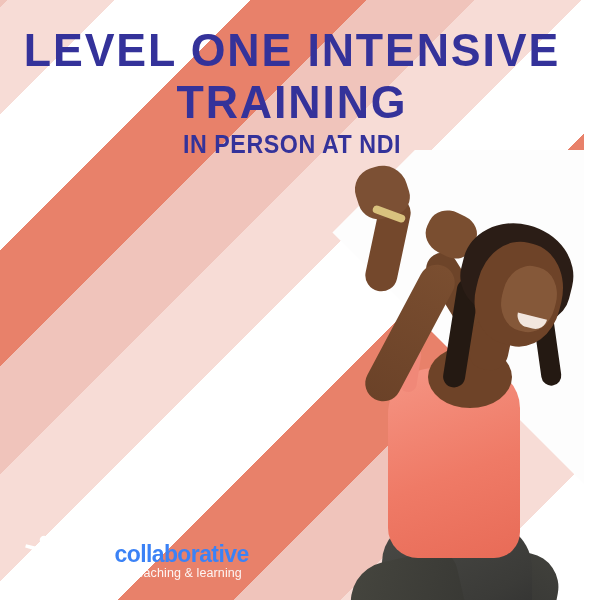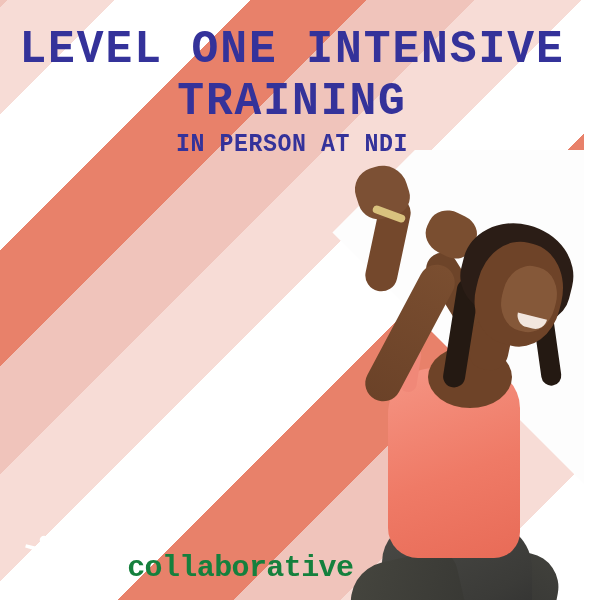--- a/index.html
+++ b/index.html
@@ -6,21 +6,21 @@
     margin: 0;
     padding: 0;
     background: #ffffff;
   }
 
   #poster {
     position: relative;
     width: 584px;
     height: 600px;
     overflow: hidden;
-    font-family: Liberation Mono, monospace;
+    font-family: Liberation Sans, sans-serif;
     background: #ffffff;
   }
 
   
   .bg-stripes {
     position: absolute;
     inset: 0;
     background: repeating-linear-gradient(
       -45deg,
       #ffffff        0px,   #ffffff        96px,
@@ -261,23 +261,23 @@
     font-weight: 700;
     font-size: 42px;
     line-height: 36px;
     letter-spacing: -1.5px;
     margin-left: -12px;
   }
   .logo-words {
     padding-bottom: 2px;
   }
   .logo-collab {
-    color: #15803d;
-    font-weight: 700;
-    font-size: 30px;
+    color: #3b82f6;
+    font-weight: 700;
+    font-size: 23px;
     line-height: 24px;
     letter-spacing: -0.6px;
   }
   .logo-tag {
     color: #ffffff;
     font-size: 12.5px;
     line-height: 14px;
     letter-spacing: 0.1px;
     opacity: .92;
   }
@@ -329,16 +329,17 @@
         <path d="M17.6 13.6 L4.0 10.2 L3.2 13.4 L17.0 17.6 Z"></path>
         <path d="M26.6 13.6 L40.2 10.2 L41.0 13.4 L27.2 17.6 Z"></path>
         <path d="M20.0 28.8 L13.4 43.0 L9.6 41.4 L17.0 27.6 Z"></path>
         <path d="M23.6 28.8 L29.4 42.0 L25.6 43.8 L20.8 29.8 Z"></path>
         <path d="M12.8 40.6 L2.6 46.6 L5.2 47.8 L15.2 43.4 Z"></path>
       </g>
     </svg>
     <div class="logo-ndi">ndi</div>
     <div class="logo-words">
       <div class="logo-collab">collaborative</div>
+      <div class="logo-tag">for teaching &amp; learning</div>
     </div>
   </div>
 
 </div>
 
 </body></html>

